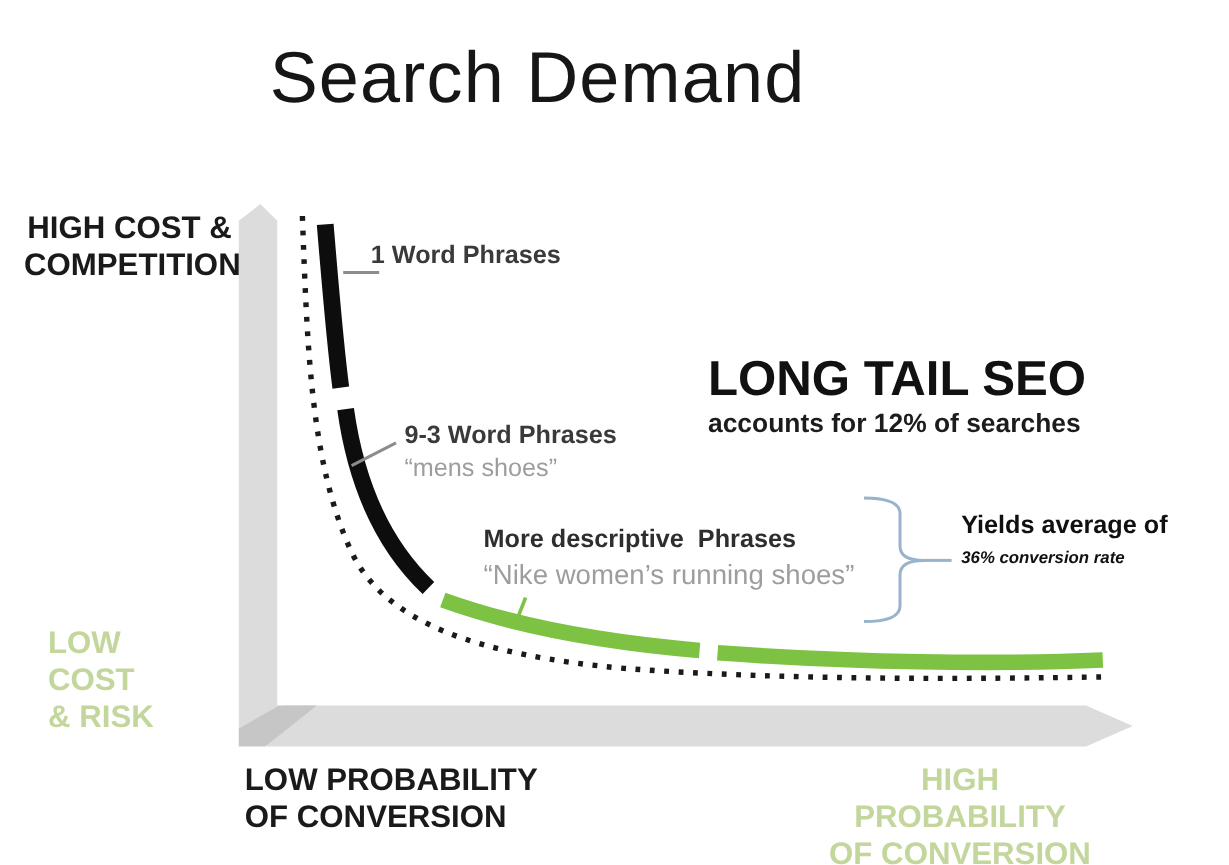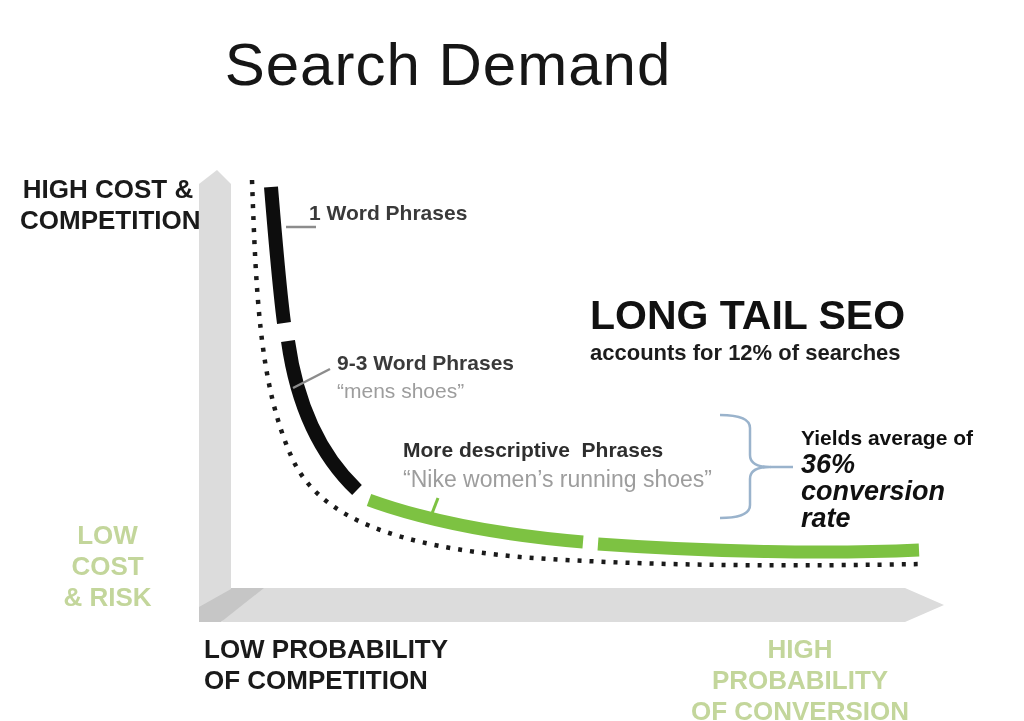--- a/index.html
+++ b/index.html
@@ -8,36 +8,36 @@
     font-family:"Liberation Sans","DejaVu Sans",sans-serif;color:var(--ink,#1a1a1a);
   }
   .abs{position:absolute;}
   .pre{white-space:pre-line;}
   .title{
     left:0;top:30px;width:896px;text-align:center;
     font-size:60px;font-weight:400;letter-spacing:1px;color:#161616;
   }
   .axis-label{font-weight:700;font-size:26px;line-height:31px;}
   .y-high{left:20px;top:174px;width:176px;text-align:center;}
-  .y-low{left:40px;top:520px;width:135px;text-align:center;color:var(--pale-green,#c3d69b);}
+  .y-low{left:40px;top:520px;width:135px;text-align:left;color:var(--pale-green,#c3d69b);}
   .x-low{left:204px;top:634px;width:260px;text-align:left;}
   .x-high{left:688px;top:634px;width:224px;text-align:center;color:var(--pale-green,#c3d69b);}
   .seg-label .phrase{font-size:21px;font-weight:600;color:#3a3a3a;white-space:pre;}
   .seg-label .example{font-size:21px;font-weight:400;color:var(--muted-gray,#9d9d9d);margin-top:4px;white-space:pre;}
   .seg1{left:309px;top:201px;}
   .seg2{left:337px;top:351px;}
   .seg3{left:403px;top:438px;}
   .seg3 .phrase{font-weight:700;color:#2e2e2e;}
   .seg3 .example{font-size:23px;}
   .longtail{left:590px;top:293px;width:330px;}
   .longtail .heading{font-size:41px;font-weight:700;letter-spacing:0px;color:#111;line-height:44px;}
   .longtail .sub{font-size:22px;font-weight:700;color:#1c1c1c;margin-top:3px;}
   .yields{left:801px;top:424px;width:200px;font-weight:700;color:#101010;}
   .yields .intro{font-size:21px;line-height:27px;}
-  .yields .value{font-size:27px;line-height:27px;font-style:italic;}
+  .yields .value{font-size:14px;line-height:27px;font-style:italic;}
   
   svg .axis-bar{fill:var(--axis-gray,#dcdcdc);}
   svg .axis-miter{fill:var(--axis-gray-dark,#c6c6c6);}
   svg .dotted{stroke:var(--ink,#1a1a1a);stroke-width:4.5;fill:none;stroke-dasharray:4 8;stroke-linecap:butt;}
   svg .black-seg{stroke:var(--bar-black,#0d0d0d);stroke-width:14;fill:none;stroke-linecap:butt;}
   svg .green-seg{stroke:var(--accent-green,#7dc242);stroke-width:13;fill:none;stroke-linecap:butt;}
   svg .leader{stroke:var(--leader-gray,#8c8c8c);stroke-width:2.5;fill:none;}
   svg .leader-green{stroke:var(--accent-green,#7dc242);stroke-width:3;fill:none;}
   svg .bracket{stroke:var(--bracket-blue,#9ab3cc);stroke-width:2.5;fill:none;stroke-linejoin:round;}
 </style>
@@ -69,21 +69,21 @@
     <line class="bracket" x1="770" y1="467" x2="793" y2="467"></line>
   </svg>
 
   <div class="abs title">Search Demand</div>
 
   <div class="abs axis-label y-high pre">HIGH COST &amp;
 COMPETITION</div>
   <div class="abs axis-label y-low pre">LOW COST
 &amp; RISK</div>
   <div class="abs axis-label x-low pre">LOW PROBABILITY
-OF COMPETITION</div>
+OF CONVERSION</div>
   <div class="abs axis-label x-high pre">HIGH PROBABILITY
 OF CONVERSION</div>
 
   <div class="abs seg-label seg1">
     <div class="phrase">1 Word Phrases</div>
   </div>
   <div class="abs seg-label seg2">
     <div class="phrase">9-3 Word Phrases</div>
     <div class="example">“mens shoes”</div>
   </div>

